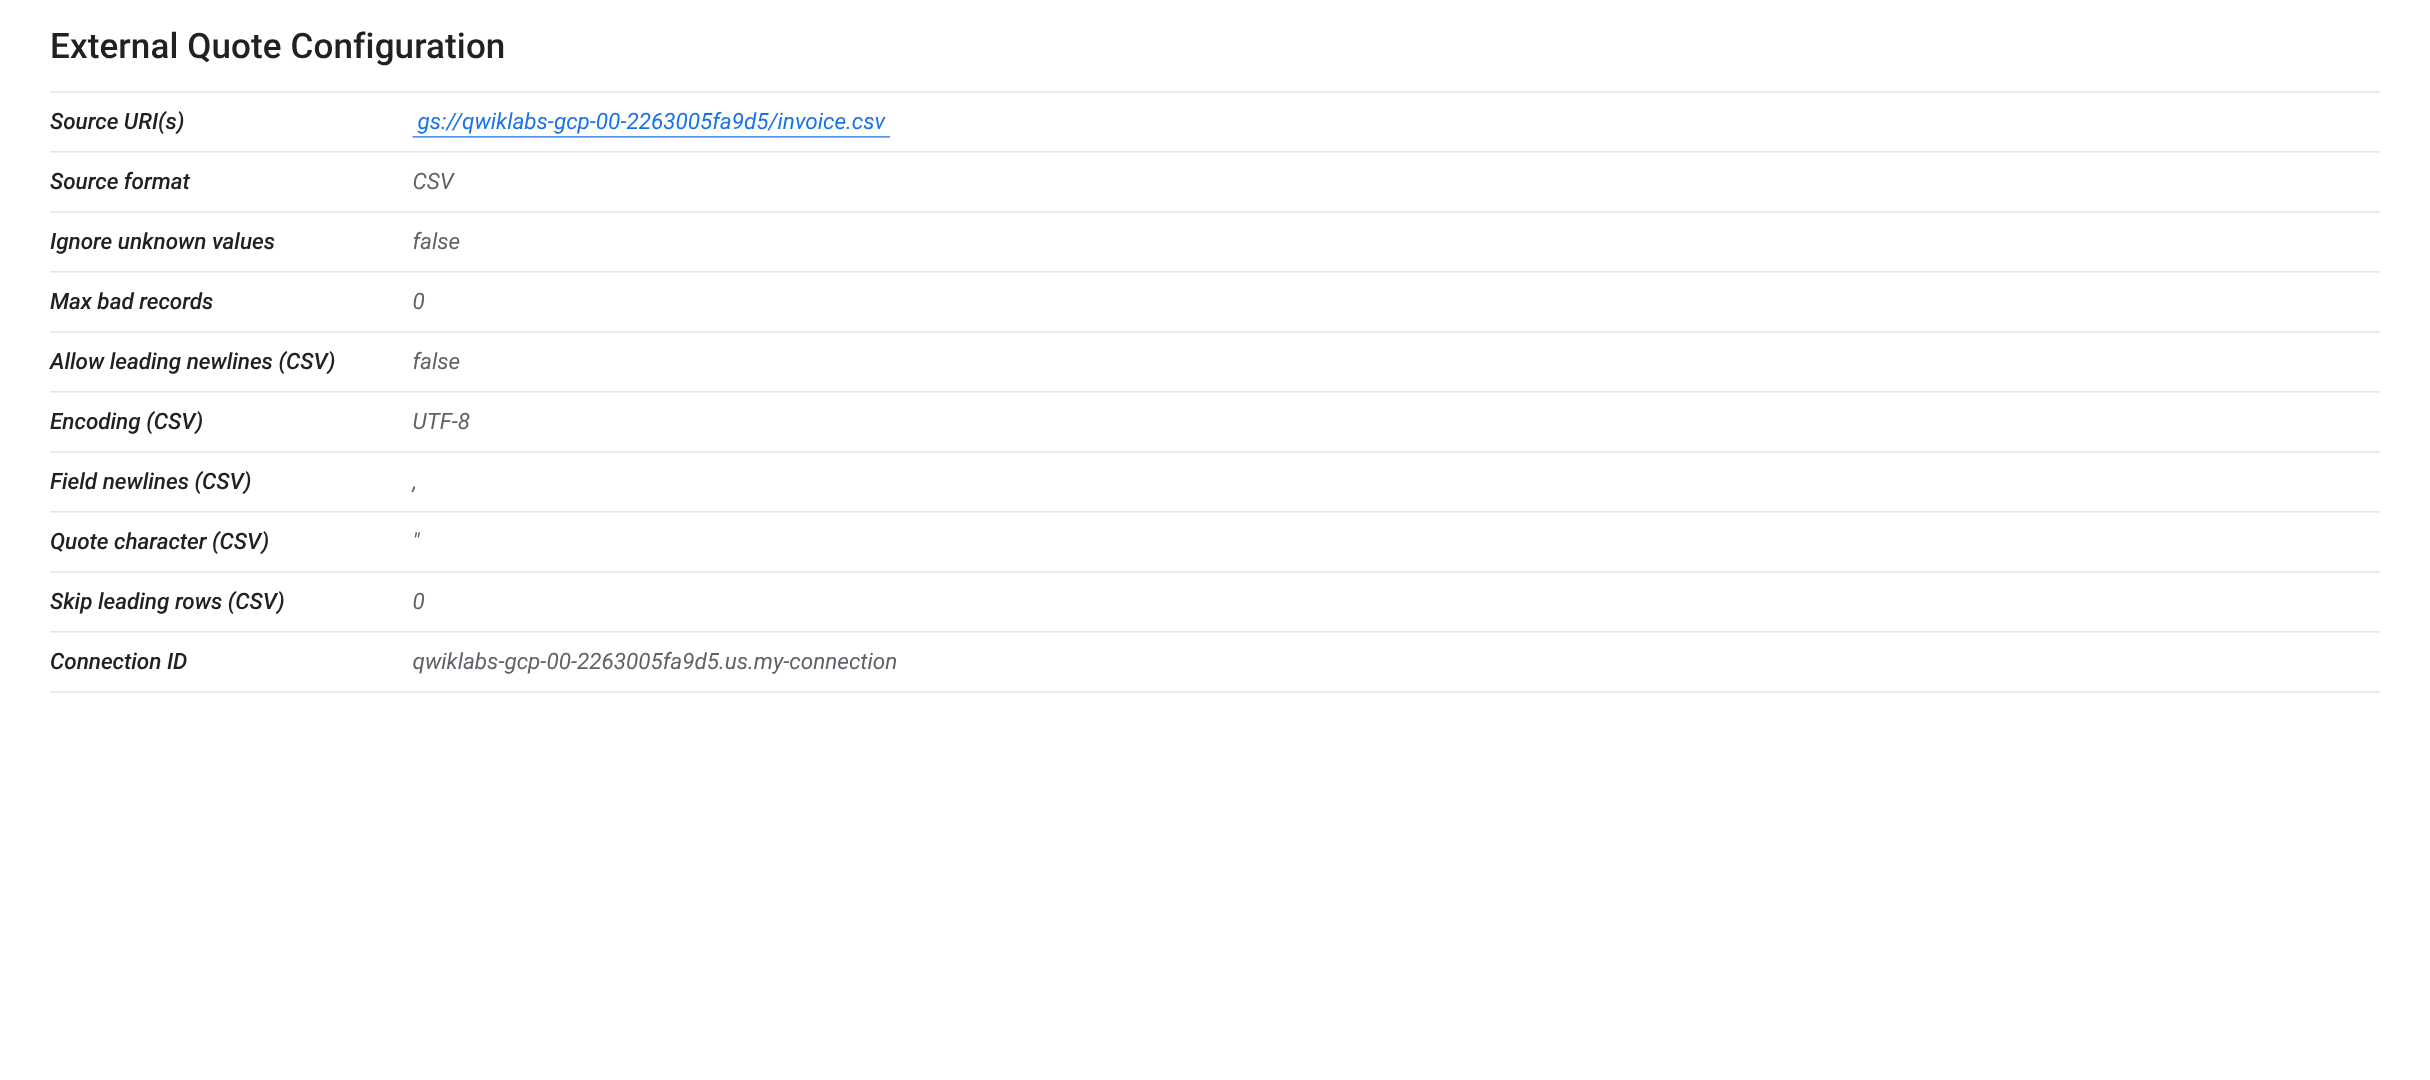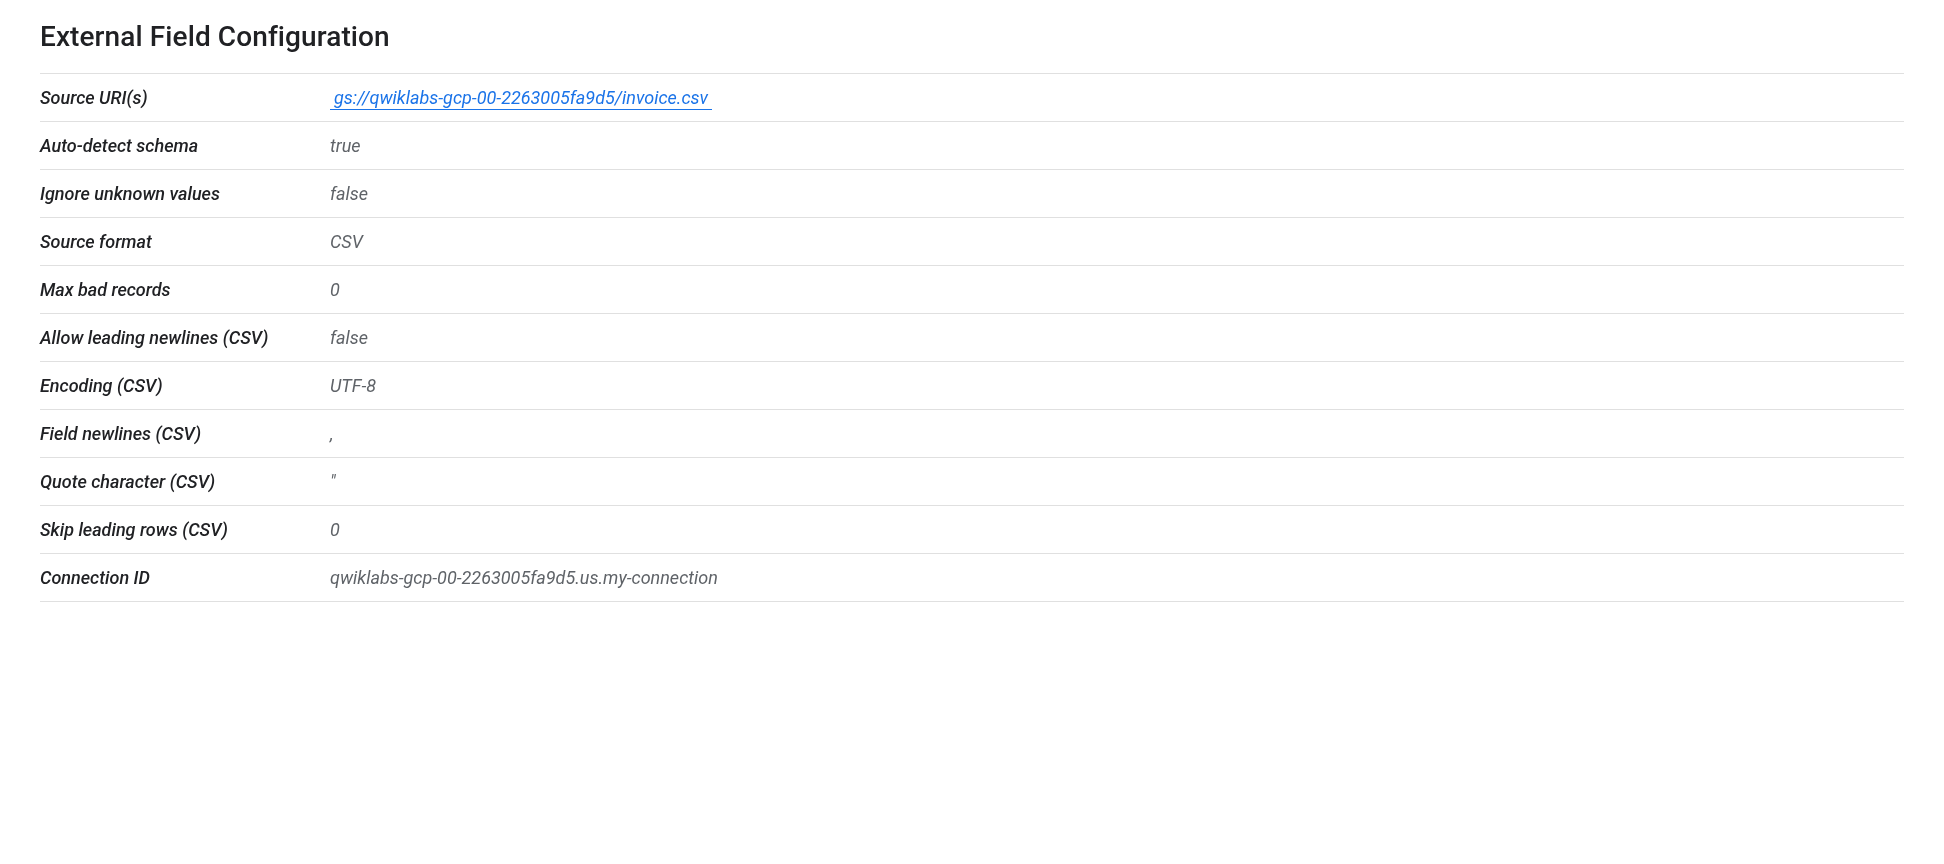--- a/index.html
+++ b/index.html
@@ -48,39 +48,35 @@
       color: #1a73e8;
       text-decoration: none;
       border-bottom: 1px solid #1a73e8;
       padding: 0 4px 1px 4px;
       text-align: center;
     }
   </style>
 </head>
 <body>
 
-<h2 class="title">External Field Configuration</h2>
+<h2 class="title">External Quote Configuration</h2>
 
 <table class="config-table">
   <tbody id="config-body">
   <tr class="config-row">
         <td class="label">Source URI(s)</td>
         <td class="value"><a class="link" href="#">gs://qwiklabs-gcp-00-2263005fa9d5/invoice.csv</a></td>
       </tr>
       <tr class="config-row">
-        <td class="label">Auto-detect schema</td>
-        <td class="value">true</td>
+        <td class="label">Source format</td>
+        <td class="value">CSV</td>
       </tr>
       <tr class="config-row">
         <td class="label">Ignore unknown values</td>
         <td class="value">false</td>
-      </tr>
-      <tr class="config-row">
-        <td class="label">Source format</td>
-        <td class="value">CSV</td>
       </tr>
       <tr class="config-row">
         <td class="label">Max bad records</td>
         <td class="value">0</td>
       </tr>
       <tr class="config-row">
         <td class="label">Allow leading newlines (CSV)</td>
         <td class="value">false</td>
       </tr>
       <tr class="config-row">

